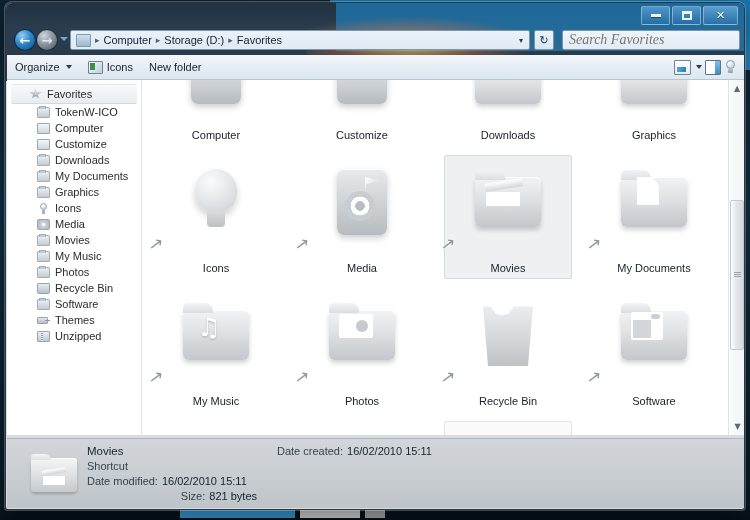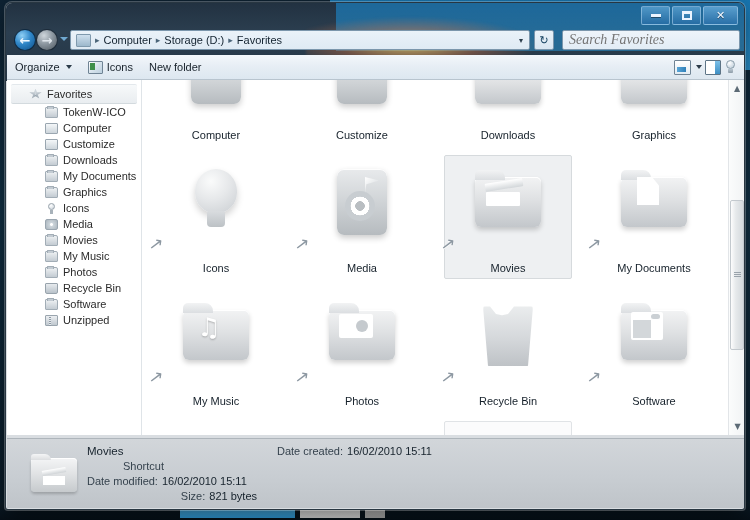--- a/index.html
+++ b/index.html
@@ -168,21 +168,21 @@
   .bodyarea{position:absolute;left:1px;top:77px;width:738px;height:355px;background:#fff;}
   .sidebar{
     position:absolute;left:0;top:0;width:135px;height:100%;
     background:#ffffff;border-right:1px solid #dfe4e8;
     overflow:hidden;box-sizing:border-box;
   }
   .navitem{
     height:16px;display:flex;align-items:center;gap:5px;padding-left:16px;
     font-size:11px;color:#2b2b2b;cursor:default;white-space:nowrap;
   }
-  .navitem.child{padding-left:38px;text-align:right;}
+  .navitem.child{padding-left:30px;text-align:right;}
   .navitem.selected{
     background:linear-gradient(180deg,#f7f9fa 0%,#e9edf0 100%);
     border-top:1px solid #e3e8ec;border-bottom:1px solid #d3dade;
     border-radius:2px;margin:0 4px;height:18px;padding-left:18px;
   }
   .navitem .ic{width:13px;height:11px;flex:none;display:block;}
   .star{
     width:12px;height:11px;
     background:conic-gradient(from 0deg,#cfd6dc,#9aa6b0,#cfd6dc);
     clip-path:polygon(50% 0%,61% 35%,98% 35%,68% 57%,79% 91%,50% 70%,21% 91%,32% 57%,2% 35%,39% 35%);
@@ -336,21 +336,21 @@
   .detico .cl{position:absolute;left:11px;top:15px;width:24px;height:17px;}
   .detico .cl .b{position:absolute;left:0;top:0;width:24px;height:5px;
     background:linear-gradient(180deg,#fff,#d0d4d7);transform:rotate(-10deg);}
   .detico .cl .c{position:absolute;left:1px;top:7px;width:22px;height:9px;background:#fff;}
   .detcols{display:flex;gap:0;font-size:11px;color:#1c2730;}
   .dcol1{width:170px;}
   .drow{display:flex;gap:4px;line-height:15px;white-space:nowrap;}
   .dlabel{color:#35424d;}
   .dval{color:#16222c;}
   .dtitle{font-size:11.5px;color:#16222c;line-height:15px;}
-  .dsub{font-size:11px;color:#36434e;line-height:15px;margin-left:36px;}
+  .dsub{font-size:11px;color:#36434e;line-height:15px;}
   .dcol-right{padding-left:20px;}
   .rjust{justify-content:flex-end;}
   .clearfix:after{content:"";display:block;clear:both;}
 </style>
 </head>
 <body>
 
 <div id="desktop">
   <div class="wallglow"></div>
   <div class="wallglow2"></div>
@@ -492,20 +492,24 @@
       </div>
       <div class="navitem child">
         <span class="ic bin"></span>
         <span>Recycle Bin</span>
       </div>
       <div class="navitem child">
         <span class="ic fold"></span>
         <span>Software</span>
       </div>
       <div class="navitem child">
+        <span class="ic theme"></span>
+        <span>Themes</span>
+      </div>
+      <div class="navitem child">
         <span class="ic zipic"></span>
         <span>Unzipped</span>
       </div>
     </div>
 
     <div class="content">
       <div class="grid clearfix">
 
         <div class="cell">
           <div class="box"></div>

